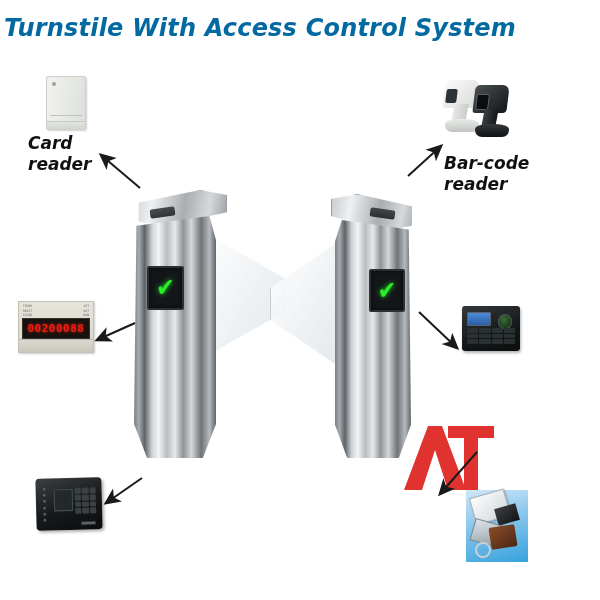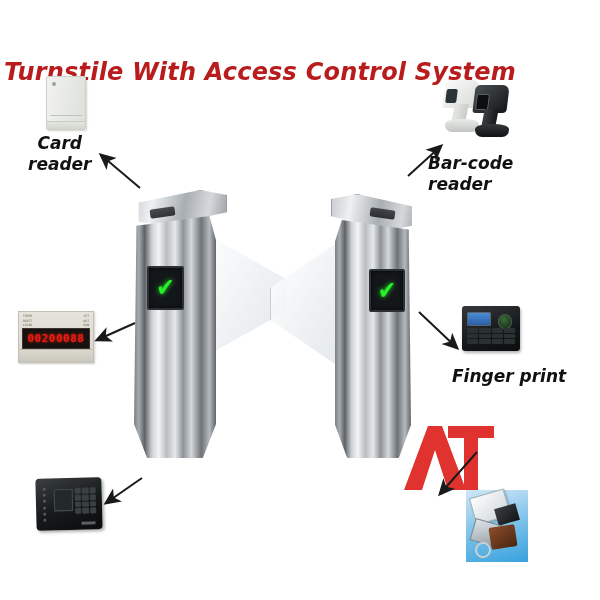--- a/index.html
+++ b/index.html
@@ -22,24 +22,23 @@
   .title {
     position: absolute;
     left: 0;
     top: 14px;
     width: 520px;
     text-align: center;
     font-family: "DejaVu Sans", sans-serif;
     font-size: 24px;
     font-weight: bold;
     font-style: italic;
-    color: #b91c1c;
+    color: #0369a1;
     letter-spacing: 0.2px;
     white-space: nowrap;
-    margin-top: 44px;
   }
 
   
   .caption {
     position: absolute;
     font-family: "DejaVu Sans", sans-serif;
     font-size: 17px;
     font-weight: bold;
     font-style: italic;
     color: #111111;
@@ -122,21 +121,21 @@
   .scanner.white .neck  { background: linear-gradient(90deg,#e6e8e5,#c9ccc8); }
   .scanner.white .foot  { background: linear-gradient(180deg,#e9ebe8,#c2c5c1); }
   .scanner.black .head  { background: linear-gradient(135deg,#4a4f52,#131618); }
   .scanner.black .neck  { background: linear-gradient(90deg,#3a3f42,#15181a); }
   .scanner.black .foot  { background: linear-gradient(180deg,#33383b,#101314); }
   .scanner.black .window { background: #0b0d0e; border: 1px solid #5a6065; }
 
   
   .counter {
     position: absolute;
-    left: 18px; top: 311px;
+    left: 18px; top: 301px;
     width: 74px; height: 50px;
     background: linear-gradient(180deg,#e6e4da 0%,#d8d6cb 100%);
     border: 1px solid #c3c1b5;
     box-shadow: 1px 1px 2px rgba(0,0,0,0.2);
   }
   .counter .c-top {
     position: absolute;
     left: 4px; right: 4px; top: 2px;
     height: 13px;
     display: flex;
@@ -381,36 +380,36 @@
 
 <div id="canvas">
 
   <div class="title">Turnstile With Access Control System</div>
 
   <div class="card-reader">
     <span class="cr-led"></span>
     <span class="cr-slot"></span>
     <span class="cr-base"></span>
   </div>
-  <div class="caption" style="left:28px; top:133px;text-align:center;">Card
+  <div class="caption" style="left:28px; top:133px;">Card
 reader</div>
 
   <div class="scanner white" style="left:444px; top:80px;">
     <span class="head"></span>
     <span class="window"></span>
     <span class="neck"></span>
     <span class="foot"></span>
   </div>
   <div class="scanner black" style="left:474px; top:85px;">
     <span class="head"></span>
     <span class="window"></span>
     <span class="neck"></span>
     <span class="foot"></span>
   </div>
-  <div class="caption" style="left:428px; top:153px;">Bar-code
+  <div class="caption" style="left:444px; top:153px;">Bar-code
 reader</div>
 
   <div class="counter">
     <div class="c-top">
       <div class="c-row">
         <span>TIMER</span>
         <span>SET</span>
       </div>
       <div class="c-row">
         <span>RESET</span>
@@ -438,21 +437,20 @@
         <i></i>
         <i></i>
         <i></i>
         <i></i>
         <i></i>
         <i></i>
         <i></i>
         <i></i>
     </span>
   </div>
-  <div class="caption" style="left:452px; top:366px;">Finger print</div>
 
   <div class="facerec">
     <span class="fr-ledcol">
       <i></i>
         <i></i>
         <i></i>
         <i></i>
         <i></i>
         <i></i>
     </span>

